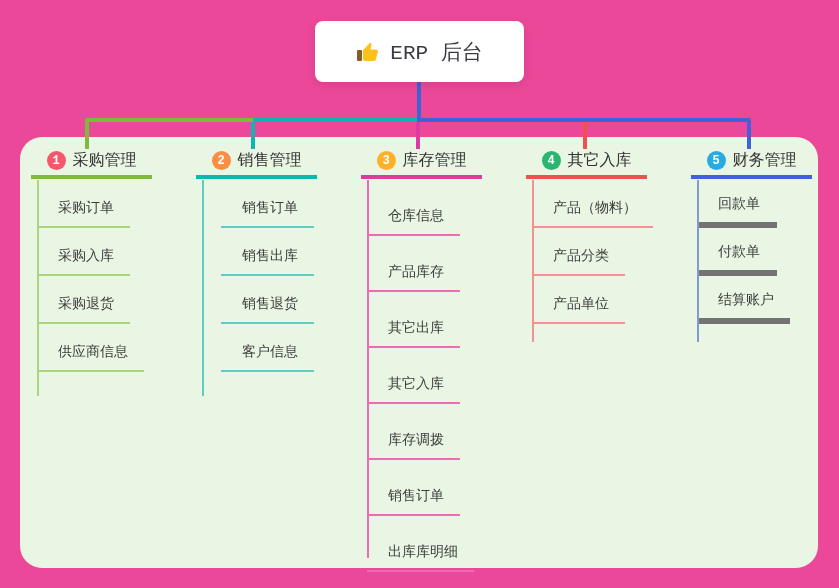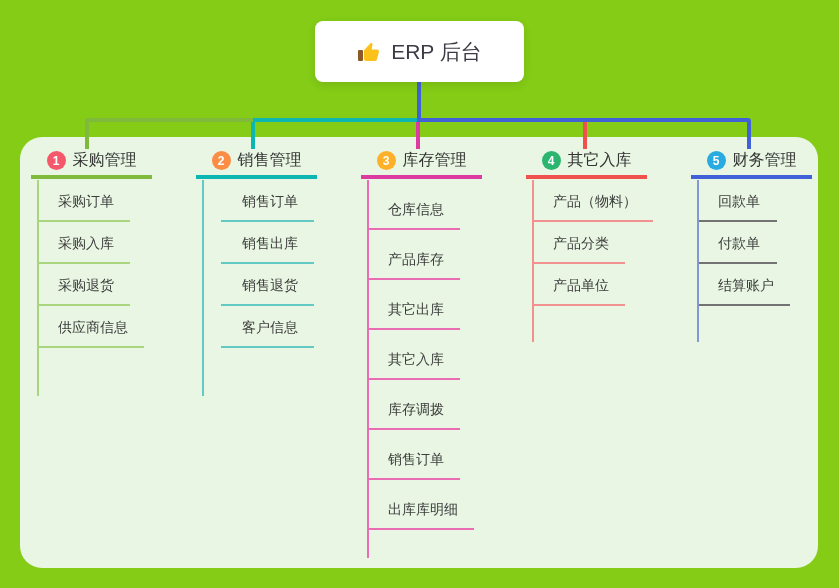--- a/index.html
+++ b/index.html
@@ -1,20 +1,20 @@
 <!DOCTYPE html>
 <html><head>
 <meta charset="utf-8">
 <style>
   html,body{margin:0;padding:0;background:#ffffff;}
   .canvas{
     position:relative;
     width:839px;height:588px;
-    background:#84cc16;
-    font-family:Liberation Sans, sans-serif;
+    background:#ec4899;
+    font-family:Liberation Mono, monospace;
     overflow:hidden;
   }
   .panel{
     position:absolute;left:20px;top:137px;
     width:798px;height:431px;
     background:#e9f6e3;border-radius:22px;
   }
   .line{position:absolute;}
   
   .root-drop{left:417px;top:82px;width:4px;height:38px;background:#4161d8;}
@@ -65,31 +65,31 @@
   .c3{left:367px;}
   .c4{left:532px;}
   .c5{left:697px;}
   .vline{position:absolute;left:0;top:0;width:2px;}
   .c1 .vline{height:216px;background:#a9d57f;}
   .c2 .vline{height:216px;background:#63c9c5;}
   .c3 .vline{height:378px;background:#ea6cb5;}
   .c4 .vline{height:162px;background:#f2918f;}
   .c5 .vline{height:162px;background:#8398d6;}
   .child{
-    height:42px;box-sizing:border-box;
+    height:48px;box-sizing:border-box;
     display:flex;align-items:flex-end;
     width:max-content;min-width:80px;
     padding:0 16px 9px 21px;
     font-size:14px;color:#3c3c3c;cursor:pointer;
   }
   .c1 .child{border-bottom:2px solid #a9d57f;}
   .c2 .child{border-bottom:2px solid #63c9c5;}
   .c3 .child{border-bottom:2px solid #ea6cb5;margin-top:8px;}
   .c4 .child{border-bottom:2px solid #f2918f;}
-  .c5 .child{border-bottom:2px solid #737373;}
+  .c5 .child{border-bottom:6px solid #737373;}
 </style>
 </head>
 <body>
 
 <div class="canvas">
 
   <div class="panel"></div>
 
   <div class="line root-drop"></div>
   <div class="line bus-green"></div>

